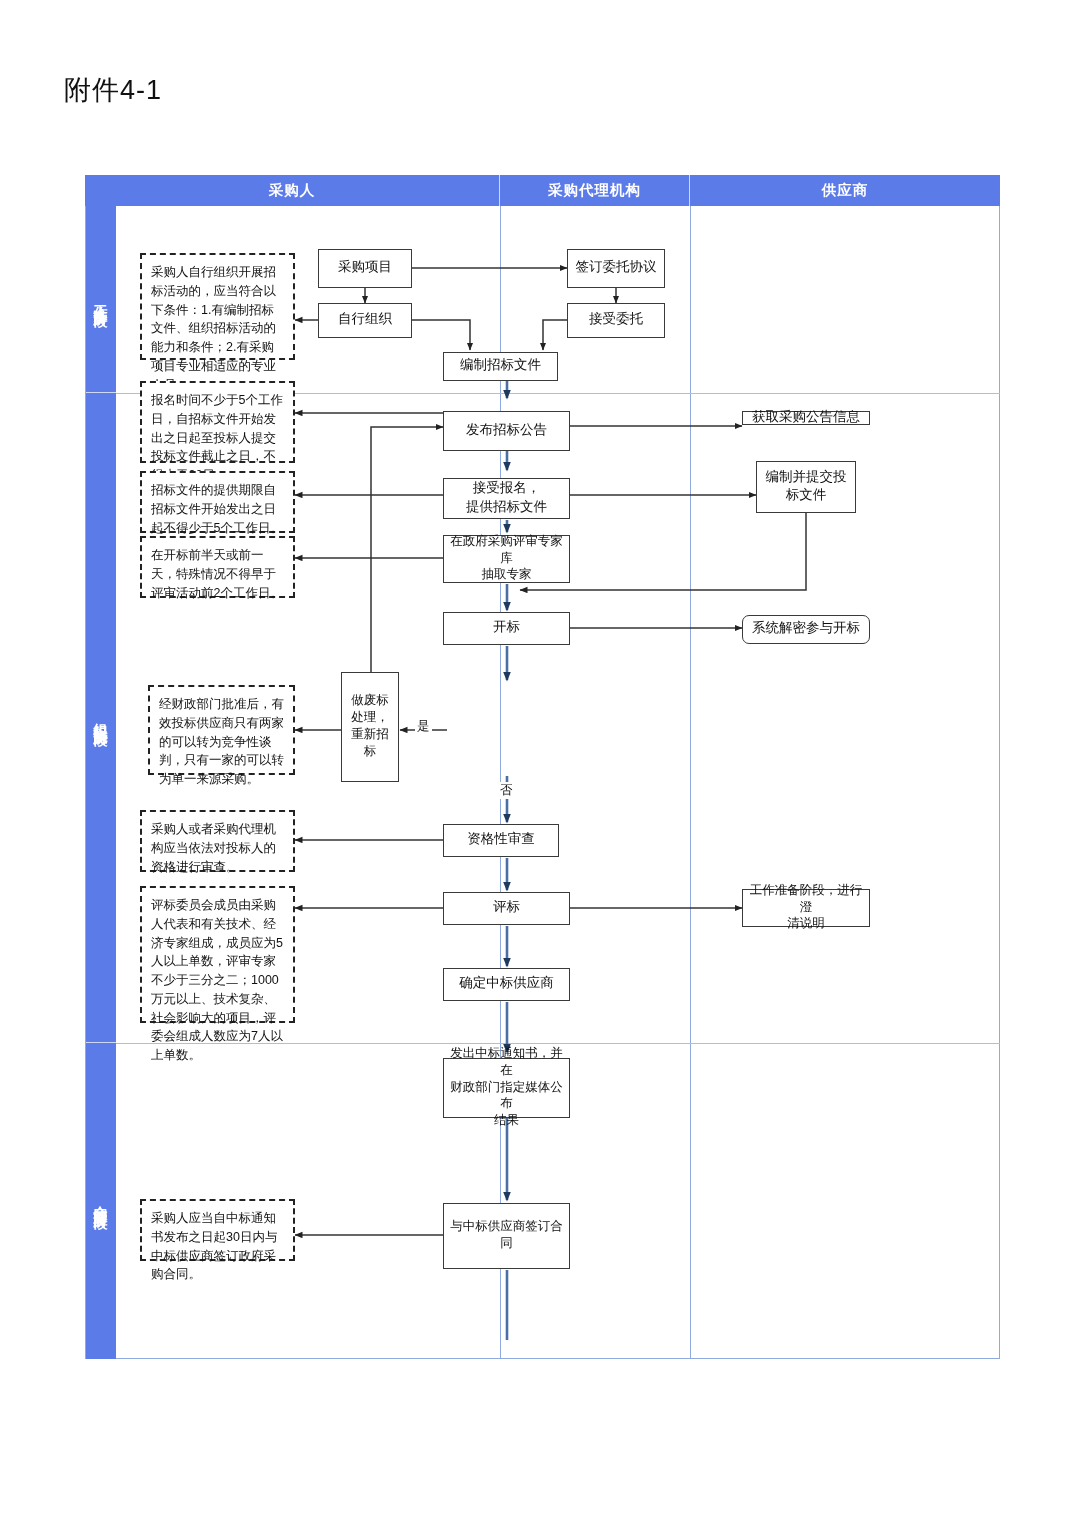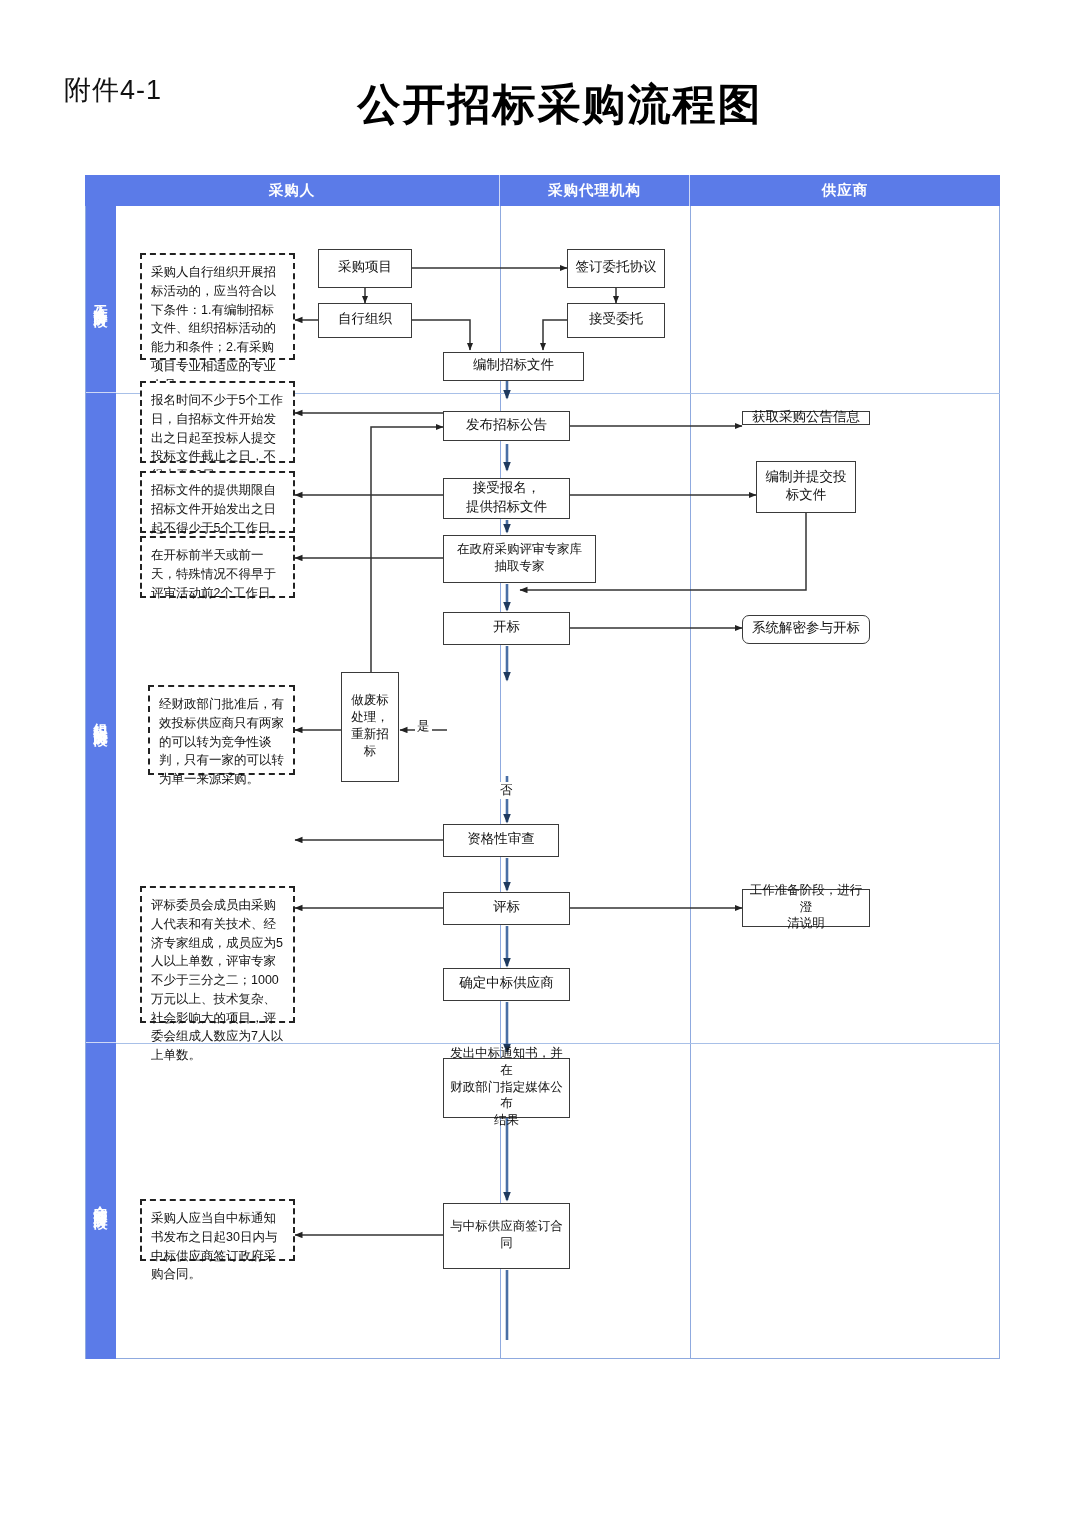--- a/index.html
+++ b/index.html
@@ -60,21 +60,20 @@
   
   svg.wires{position:absolute;left:0;top:0;width:1080px;height:1527px;pointer-events:none;}
   .edge-label{position:absolute;font-size:12.5px;color:#111;background:#fff;padding:0 2px;}
 </style>
 </head>
 <body>
 
 <div class="page">
 
   <div id="attachment-label">附件4-1</div>
-  <div id="doc-title">公开招标采购流程图</div>
 
   <div id="diagram-frame">
 
     <div class="lane-header" id="lane-header-buyer">采购人</div>
     <div class="lane-header" id="lane-header-agency">采购代理机构</div>
     <div class="lane-header" id="lane-header-supplier">供应商</div>
 
     <div id="frame-body"></div>
     <div class="col-divider" id="col-divider-1"></div>
     <div class="col-divider" id="col-divider-2"></div>
@@ -155,33 +154,33 @@
   </svg>
 
   <div class="node" style="left:318px;top:249px;width:94px;height:39px;">采购项目</div>
 
   <div class="node" style="left:567px;top:249px;width:98px;height:39px;">签订委托协议</div>
 
   <div class="node" style="left:318px;top:303px;width:94px;height:35px;">自行组织</div>
 
   <div class="node" style="left:567px;top:303px;width:98px;height:35px;">接受委托</div>
 
-  <div class="node" style="left:443px;top:352px;width:141px;height:29px;">编制招标文件</div>
-
-  <div class="node" style="left:443px;top:411px;width:127px;height:30px;">发布招标公告</div>
+  <div class="node" style="left:443px;top:352px;width:115px;height:29px;">编制招标文件</div>
+
+  <div class="node" style="left:443px;top:411px;width:127px;height:40px;">发布招标公告</div>
 
   <div class="node" style="left:742px;top:411px;width:128px;height:14px;">获取采购公告信息</div>
 
   <div class="node node-ml" style="left:443px;top:478px;width:127px;height:41px;white-space:pre-line;">接受报名，
 提供招标文件</div>
 
   <div class="node" style="left:756px;top:461px;width:100px;height:52px;white-space:pre-line;">编制并提交投
 标文件</div>
 
-  <div class="node" style="left:443px;top:535px;width:153px;height:48px;white-space:pre-line;font-size:12.5px;">在政府采购评审专家库
+  <div class="node" style="left:443px;top:535px;width:127px;height:48px;white-space:pre-line;font-size:12.5px;">在政府采购评审专家库
 抽取专家</div>
 
   <div class="node" style="left:443px;top:612px;width:127px;height:33px;">开标</div>
 
   <div class="node" style="left:742px;top:615px;width:128px;height:29px;border-radius:7px;">系统解密参与开标</div>
 
   <div class="node" style="left:341px;top:672px;width:58px;height:110px;white-space:pre-line;font-size:12.5px;">做废标
 处理，
 重新招
 标</div>
@@ -209,18 +208,19 @@
   <div class="note" style="left:140px;top:253px;width:155px;height:107px;">采购人自行组织开展招标活动的，应当符合以下条件：1.有编制招标文件、组织招标活动的能力和条件；2.有采购项目专业相适应的专业人员。</div>
 
   <div class="note" style="left:140px;top:381px;width:155px;height:82px;">报名时间不少于5个工作日，自招标文件开始发出之日起至投标人提交投标文件截止之日，不得少于20日。</div>
 
   <div class="note" style="left:140px;top:471px;width:155px;height:62px;">招标文件的提供期限自招标文件开始发出之日起不得少于5个工作日。</div>
 
   <div class="note" style="left:140px;top:536px;width:155px;height:62px;">在开标前半天或前一天，特殊情况不得早于评审活动前2个工作日。</div>
 
   <div class="note" style="left:148px;top:685px;width:147px;height:90px;">经财政部门批准后，有效投标供应商只有两家的可以转为竞争性谈判，只有一家的可以转为单一来源采购。</div>
 
+  <div class="note" style="left:140px;top:810px;width:155px;height:62px;">采购人或者采购代理机构应当依法对投标人的资格进行审查。</div>
 
   <div class="note" style="left:140px;top:886px;width:155px;height:137px;">评标委员会成员由采购人代表和有关技术、经济专家组成，成员应为5人以上单数，评审专家不少于三分之二；1000万元以上、技术复杂、社会影响大的项目，评委会组成人数应为7人以上单数。</div>
 
   <div class="note" style="left:140px;top:1199px;width:155px;height:62px;">采购人应当自中标通知书发布之日起30日内与中标供应商签订政府采购合同。</div>
 
 </div>
 
 </body></html>

